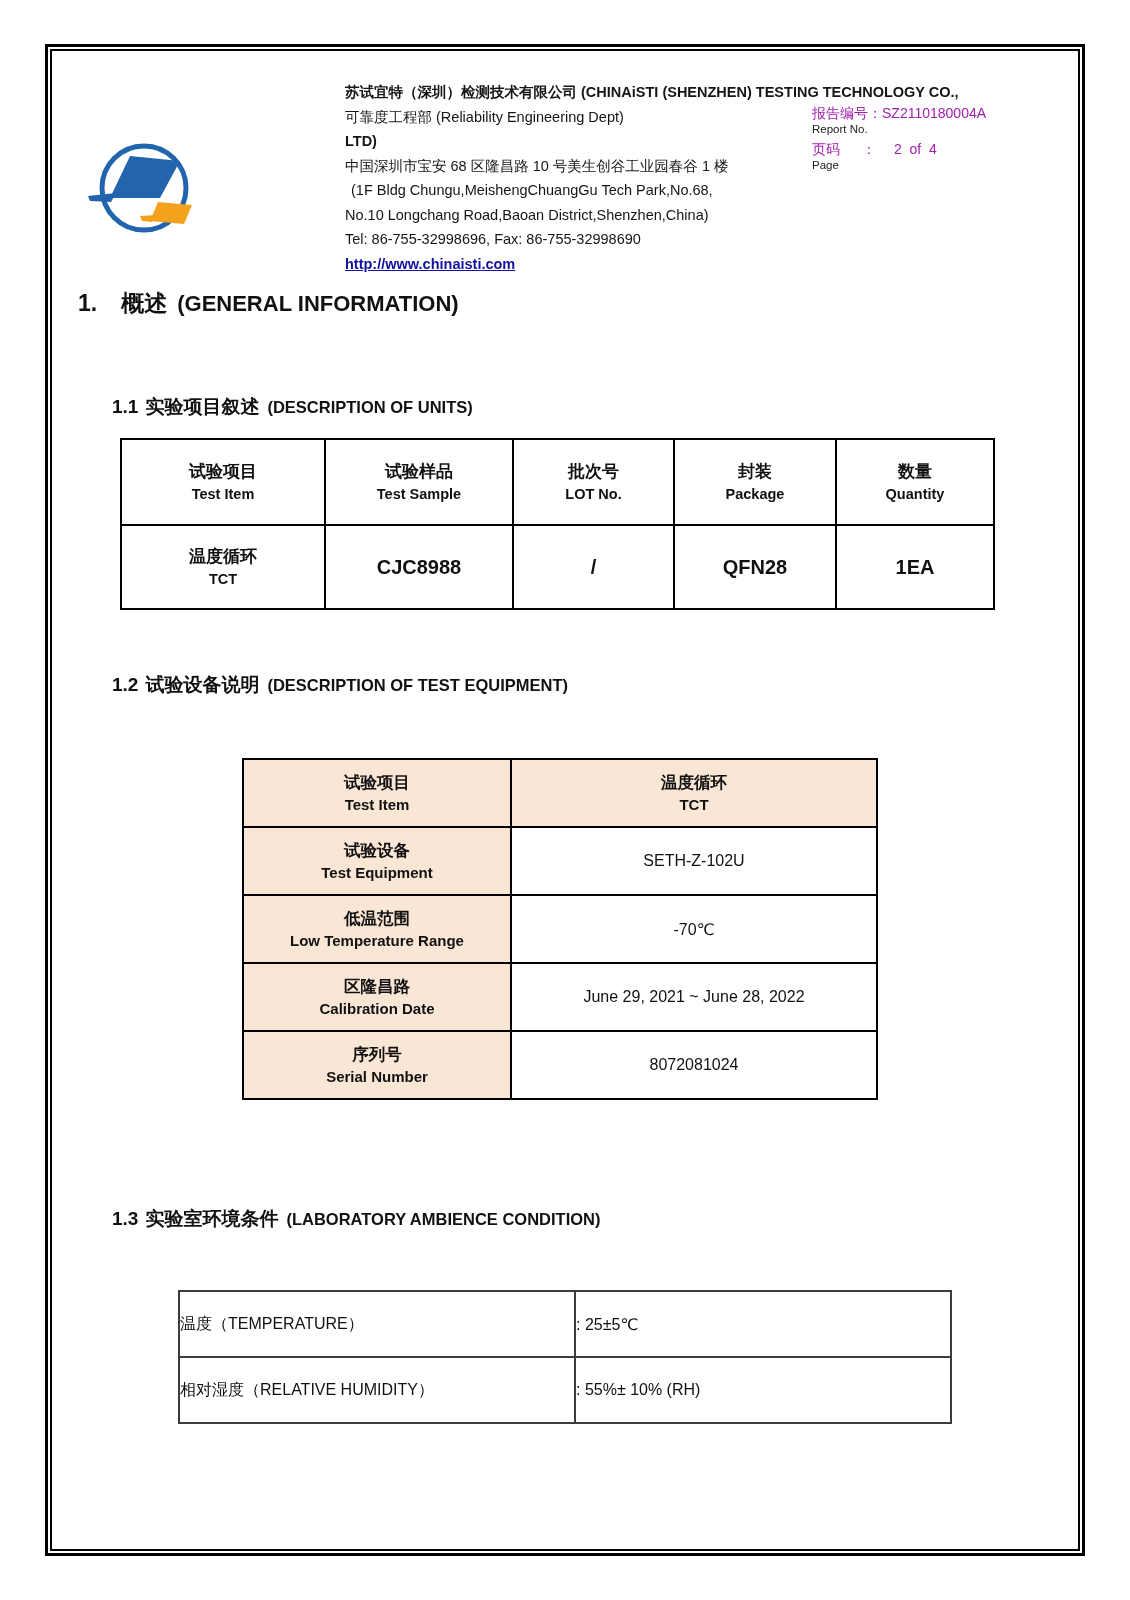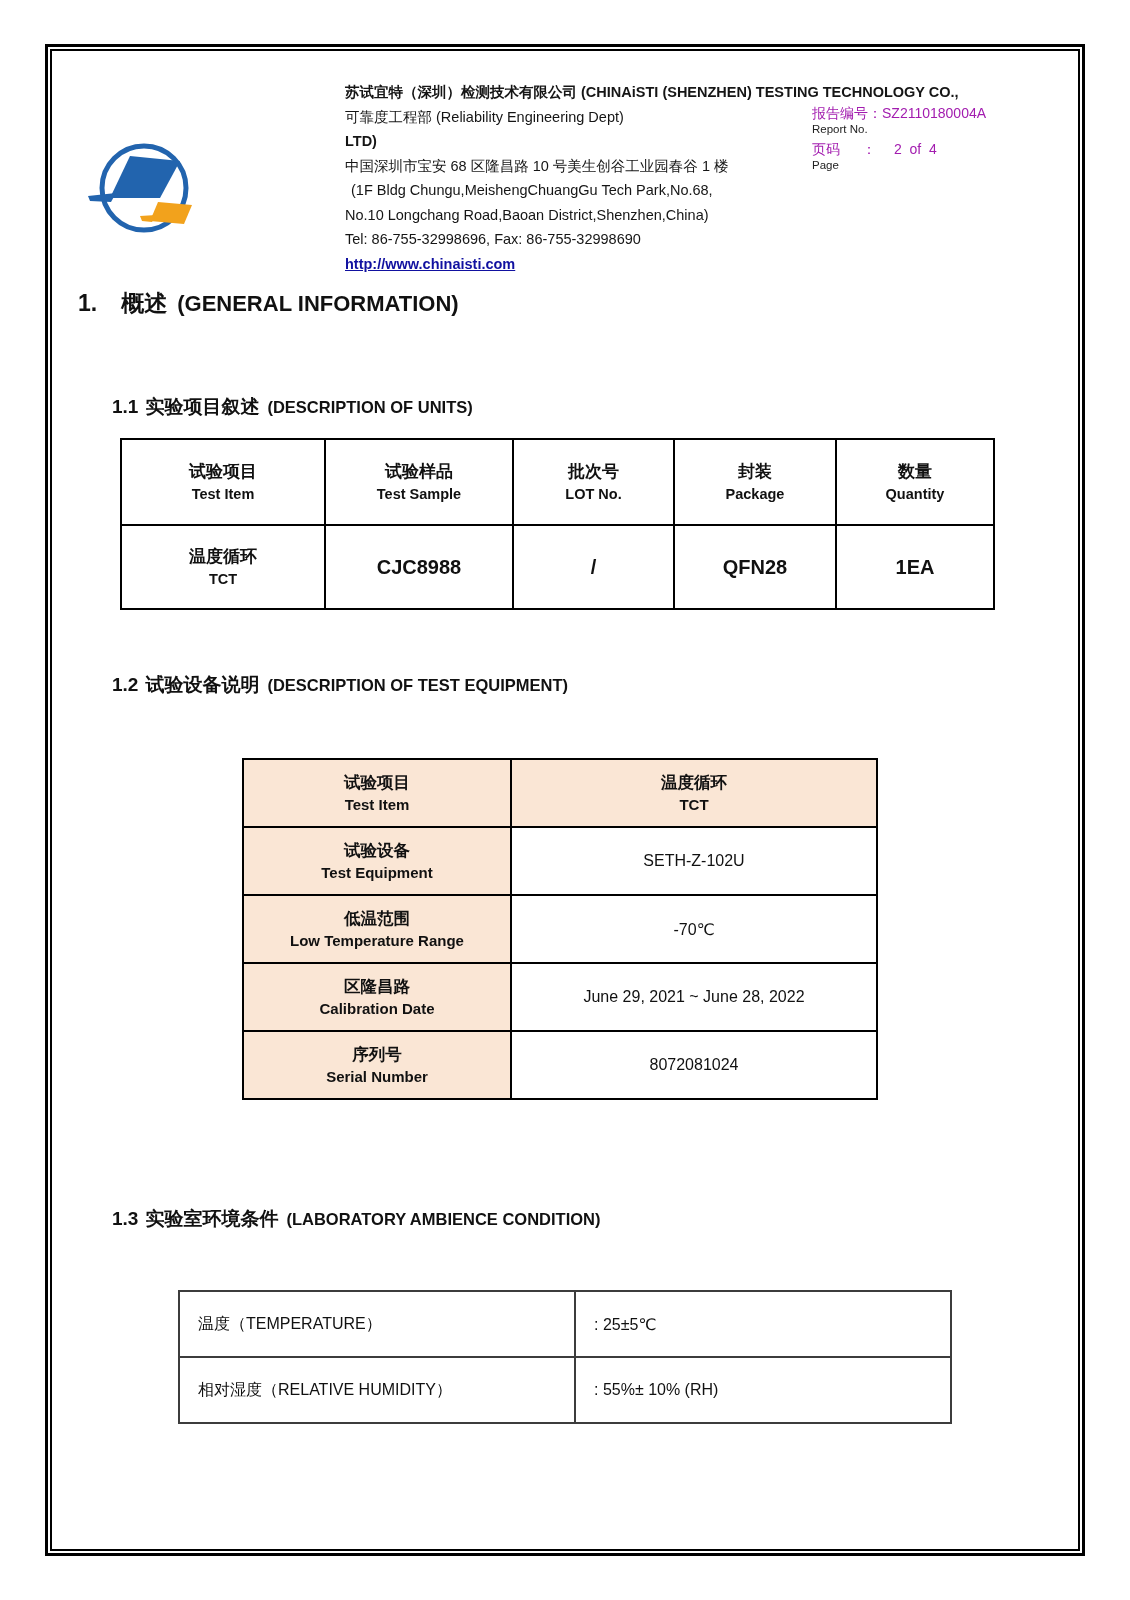--- a/index.html
+++ b/index.html
@@ -57,21 +57,21 @@
   
   .t-equip{left:242px;top:758px;width:634px;}
   .t-equip td{height:66px;}
   .t-equip .lbl{background:#FAE6D5;}
   .t-equip .fill{background:#FAE6D5;}
   .t-equip .cell-cn{font-size:16.5px;}
   .t-equip .cell-en{font-size:15px;}
   .t-equip .val{font-size:16px;font-weight:normal;}
   
   .t-amb{left:178px;top:1290px;width:772px;}
-  .t-amb td{height:64px;border:2px solid #3c3c3c;text-align:left;padding-left:18px;
+  .t-amb td{height:64px;border:2px solid #3c3c3c;text-align:left;
     font-size:16px;font-weight:normal;}
 </style>
 </head>
 <body>
 
 <div class="frame-outer">
   <div class="frame-inner"></div>
 </div>
 
 <div class="logo">

